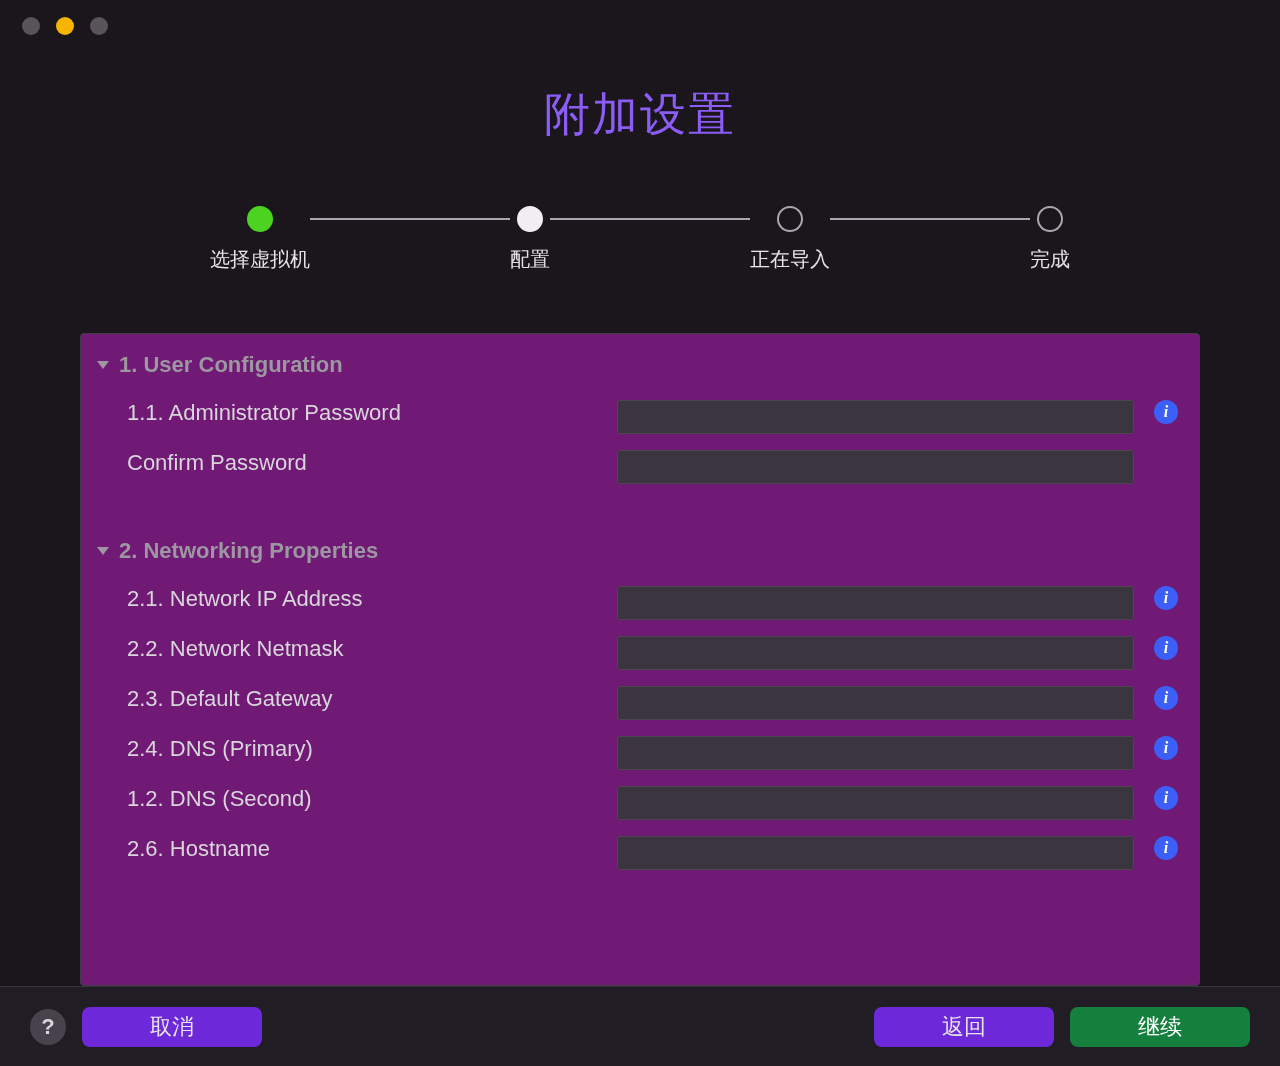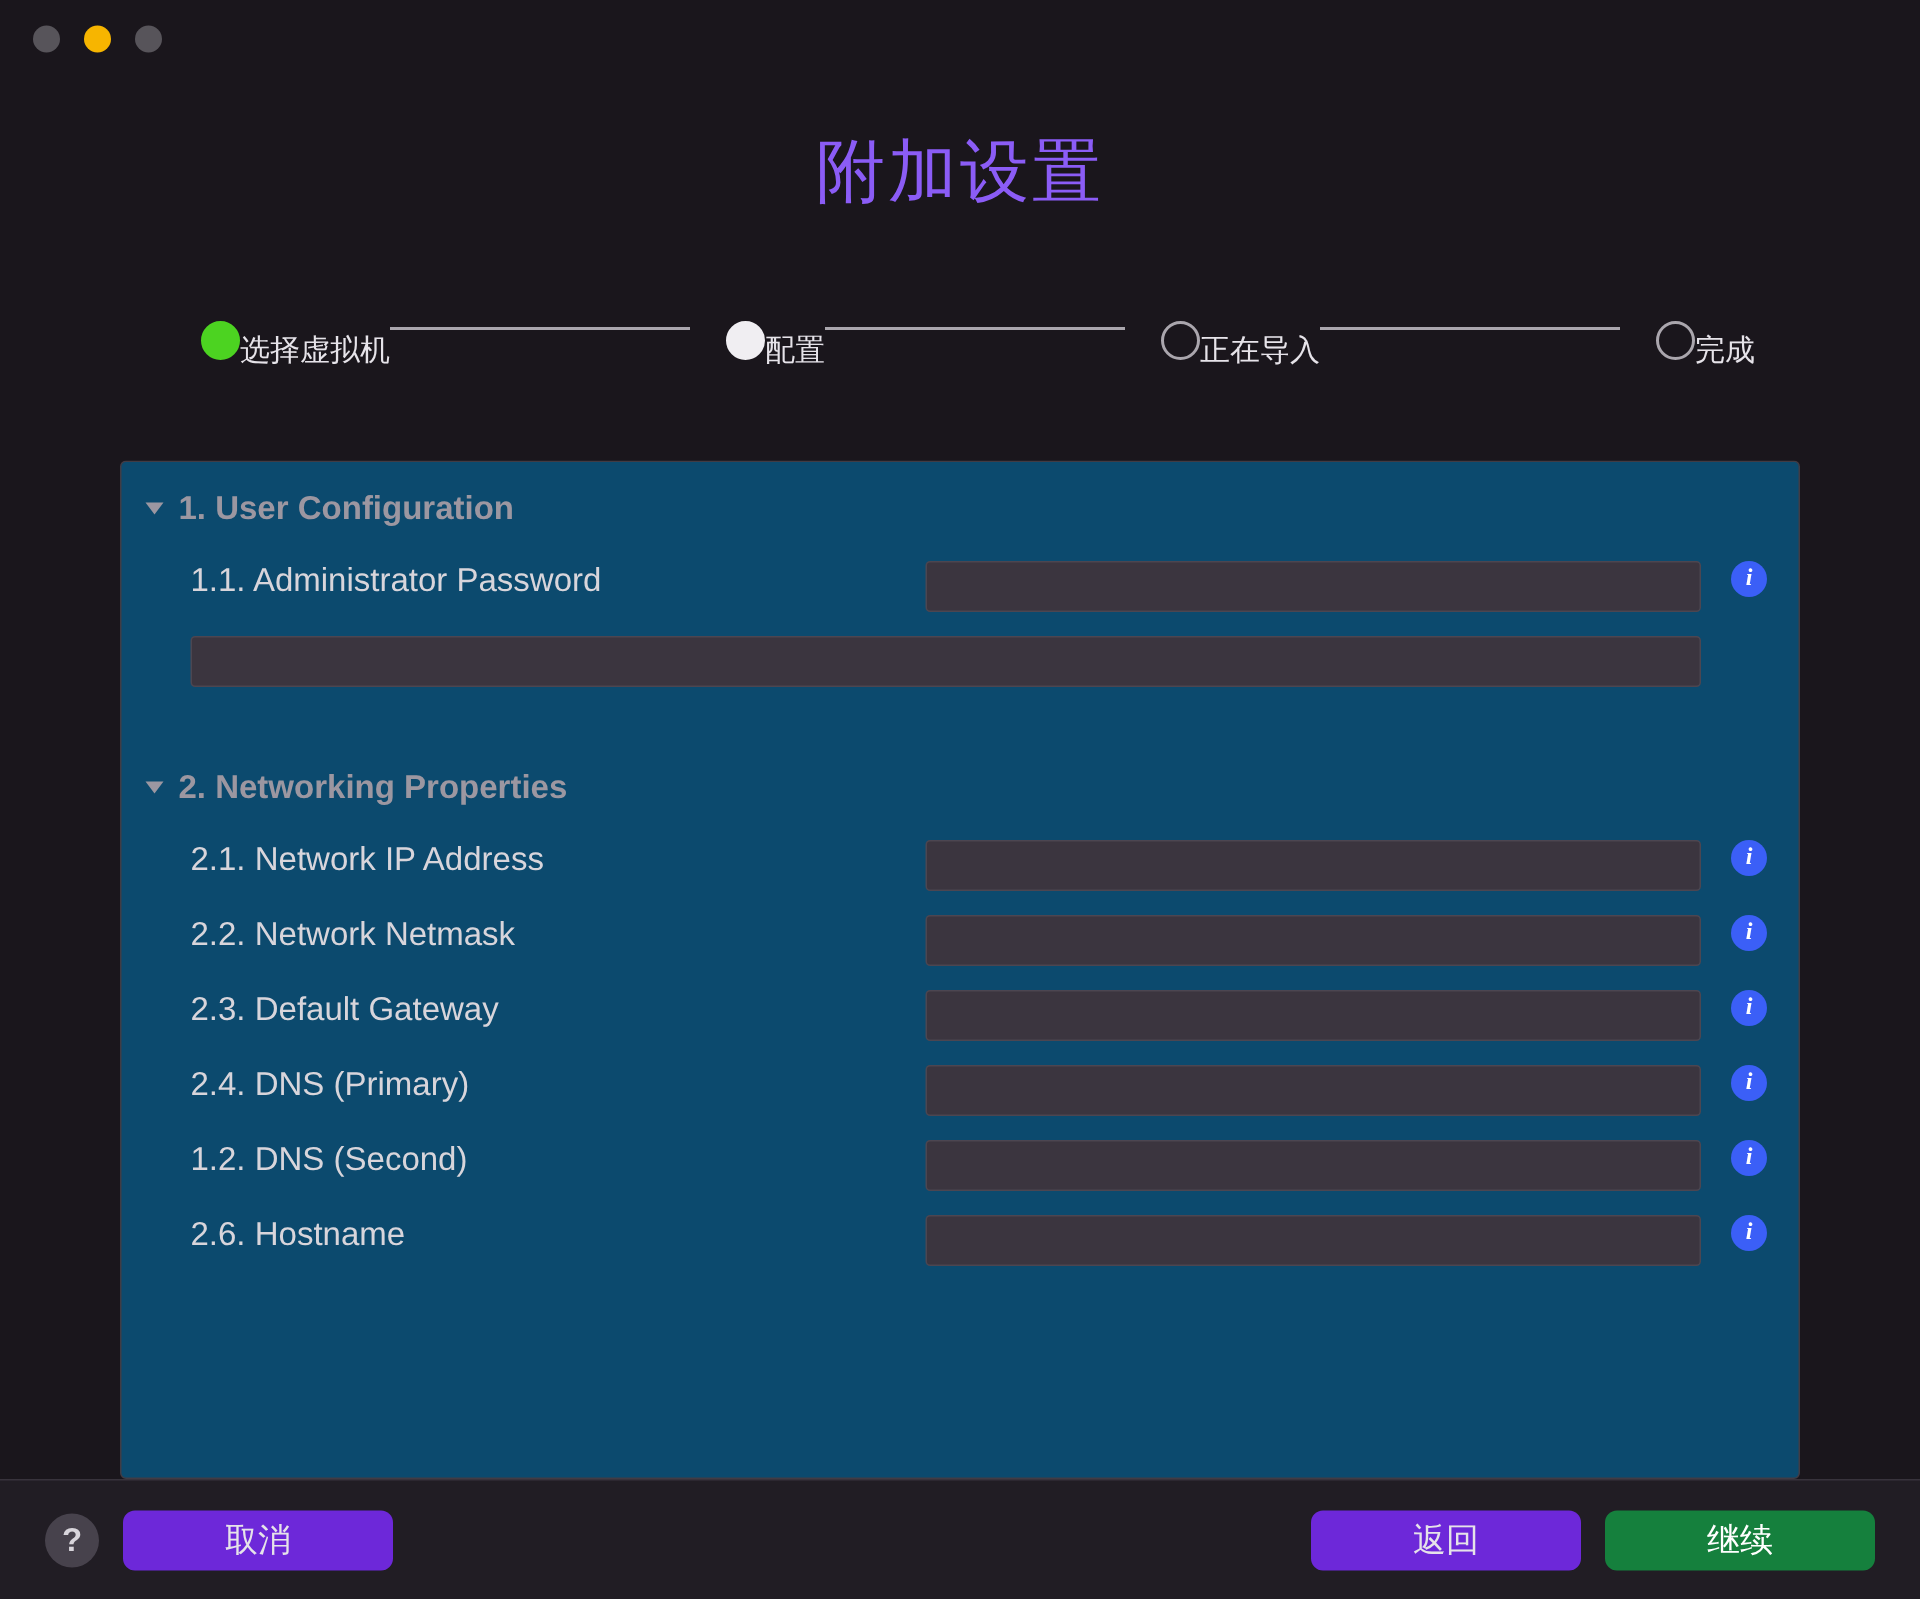--- a/index.html
+++ b/index.html
@@ -41,24 +41,23 @@
 
   
   .stepper {
     display: flex;
     align-items: flex-start;
     justify-content: center;
     margin-bottom: 60px;
   }
   .step {
     display: flex;
-    flex-direction: row;
+    flex-direction: column;
     align-items: center;
     position: relative;
-    margin-left: 24px;
   }
   .step-dot {
     width: 26px; height: 26px; border-radius: 50%;
     border: 2px solid #aaa6ad;
     background: transparent;
   }
   .step-dot.done   { background: #4cd321; border-color: #4cd321; }
   .step-dot.active { background: #f0eef2; border-color: #f0eef2; }
   .step-label {
     margin-top: 14px;
@@ -76,21 +75,21 @@
 
   
   .panel-wrap {
     flex: 1;
     overflow: hidden;
     padding: 0 80px;
   }
   .panel {
     width: 100%;
     height: 100%;
-    background: #0c4a6e;
+    background: #701a75;
     border: 1px solid #413c45;
     border-radius: 4px;
     overflow-y: auto;
     padding-bottom: 20px;
   }
 
   .section-header {
     display: flex;
     align-items: center;
     gap: 8px;
@@ -233,20 +232,21 @@
       <span>1. User Configuration</span>
     </div>
 
     <div class="field-row">
       <div class="field-label">1.1. Administrator Password</div>
       <input class="field-input" type="password" value="" style="">
       <div class="info-btn">i</div>
     </div>
 
     <div class="field-row">
+      <div class="field-label">Confirm Password</div>
       <input class="field-input" type="password" value="" style="">
       <div class="info-spacer"></div>
     </div>
 
     <div class="section-gap"></div>
 
     <div class="section-header">
       <span class="chevron"></span>
       <span>2. Networking Properties</span>
     </div>

